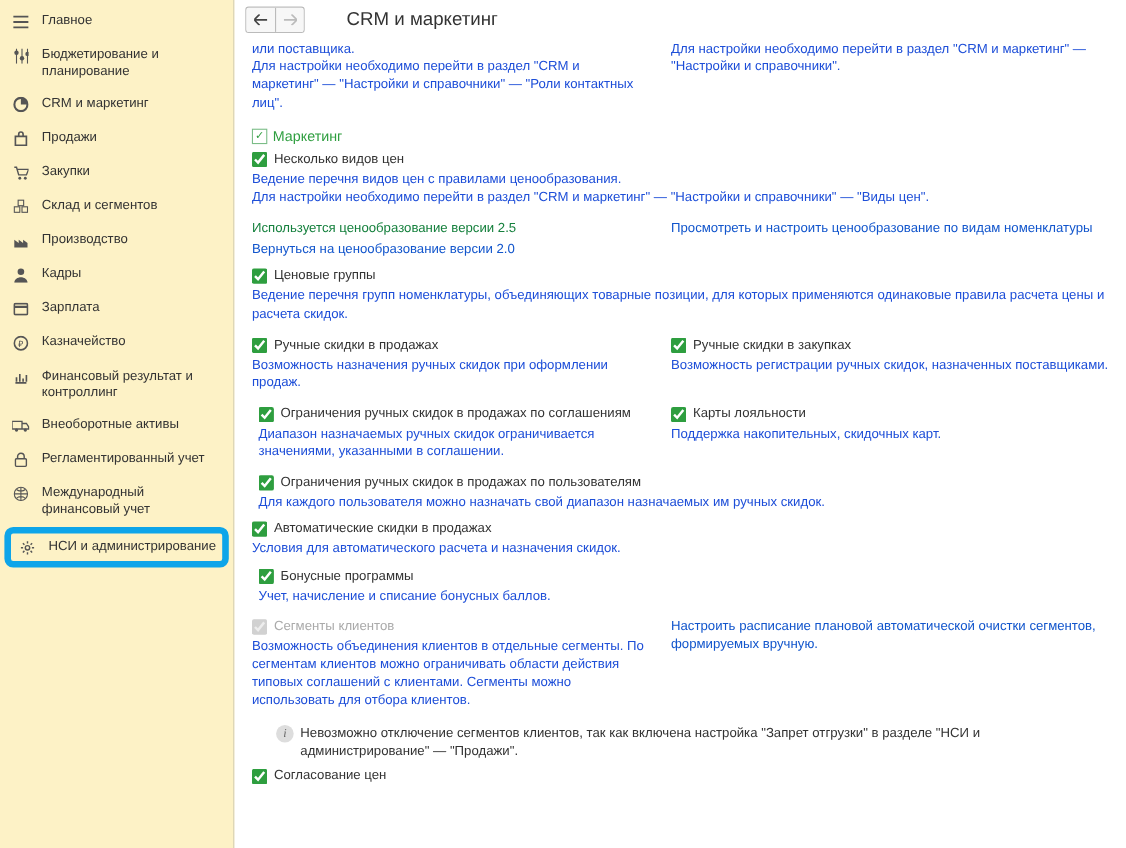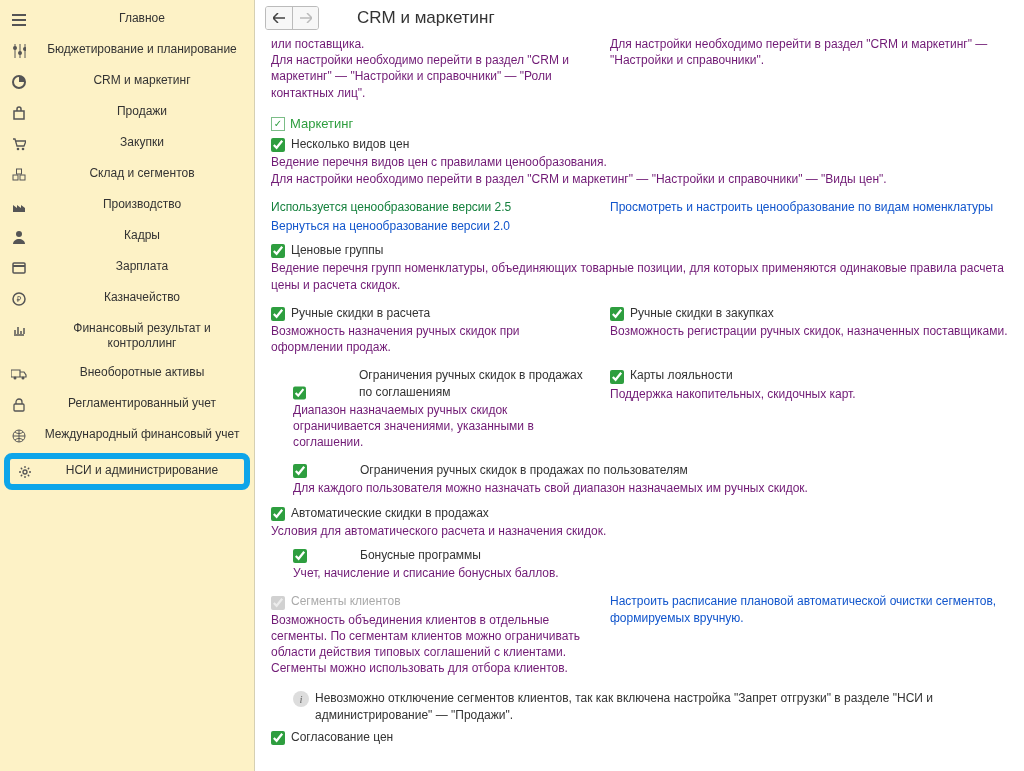--- a/index.html
+++ b/index.html
@@ -8,25 +8,24 @@
     font-family: Arial, "Helvetica Neue", sans-serif;
     font-size: 12px;
     color: #333;
     background: #fff;
     display: flex;
     height: 771px;
     width: 1024px;
     overflow: hidden;
   }
   .sidebar {
-    width: 255px;
+    width: 213px;
     background: #fdf2c6;
     border-right: 1px solid #d6d0b3;
     padding-top: 4px;
-    text-align: center;
   }
   .sidebar-item {
     display: flex;
     align-items: flex-start;
     padding: 7px 8px 7px 10px;
     cursor: pointer;
     color: #333;
   }
   .sidebar-icon {
     width: 18px; height: 16px;
@@ -65,21 +64,21 @@
   .content {
     flex: 1; overflow-y: auto;
     padding: 0 14px 20px 16px;
     font-size: 12px;
     line-height: 1.35;
   }
   .two-col { display: flex; gap: 20px; }
   .col { flex: 1; min-width: 0; }
   .col-r { width: 400px; }
 
-  .desc { color: #701a75; margin: 2px 0 8px 0; }
+  .desc { color: #1d4ed8; margin: 2px 0 8px 0; }
   .desc-dark { color: #15803d; margin: 2px 0 3px 0; }
 
   .section-header {
     display: flex; align-items: center;
     color: #2e9e3f; font-size: 13px;
     margin: 6px 0 4px 0;
   }
   .section-header .toggle {
     width: 14px; height: 14px; border: 1px solid #7bbd87;
     display: inline-flex; align-items: center; justify-content: center;
@@ -92,21 +91,21 @@
     margin: 4px 0 2px 0;
   }
   .check-row input[type=checkbox] {
     accent-color: #2e9e3f;
     width: 14px; height: 14px;
     margin: 1px 6px 0 0;
   }
   .check-row.disabled { color: #aaa; }
   .check-row.disabled input { accent-color: #bbb; }
 
-  .indent-1 { margin-left: 22px; gap: 47px; }
+  .indent-1 { margin-left: 6px; }
   .link { color: #1155cc; cursor: pointer; }
   .link-block { margin: 2px 0; }
 
   .info-row {
     display: flex; align-items: flex-start;
     margin: 6px 0 2px 22px;
   }
   .info-icon {
     width: 16px; height: 16px; border-radius: 50%;
     background: #ddd; color: #666;
@@ -314,21 +313,21 @@
     <div class="check-row" style="margin-top:6px">
       <input type="checkbox" checked="" style="">
       <span>Ценовые группы</span>
     </div>
     <div class="desc">Ведение перечня групп номенклатуры, объединяющих товарные позиции, для которых применяются одинаковые правила расчета цены и расчета скидок.</div>
 
     <div class="two-col">
       <div class="col">
         <div class="check-row">
           <input type="checkbox" checked="" style="">
-          <span>Ручные скидки в расчета</span>
+          <span>Ручные скидки в продажах</span>
         </div>
         <div class="desc">Возможность назначения ручных скидок при оформлении продаж.</div>
       </div>
       <div class="col-r">
         <div class="check-row">
           <input type="checkbox" checked="" style="">
           <span>Ручные скидки в закупках</span>
         </div>
         <div class="desc">Возможность регистрации ручных скидок, назначенных поставщиками.</div>
       </div>

